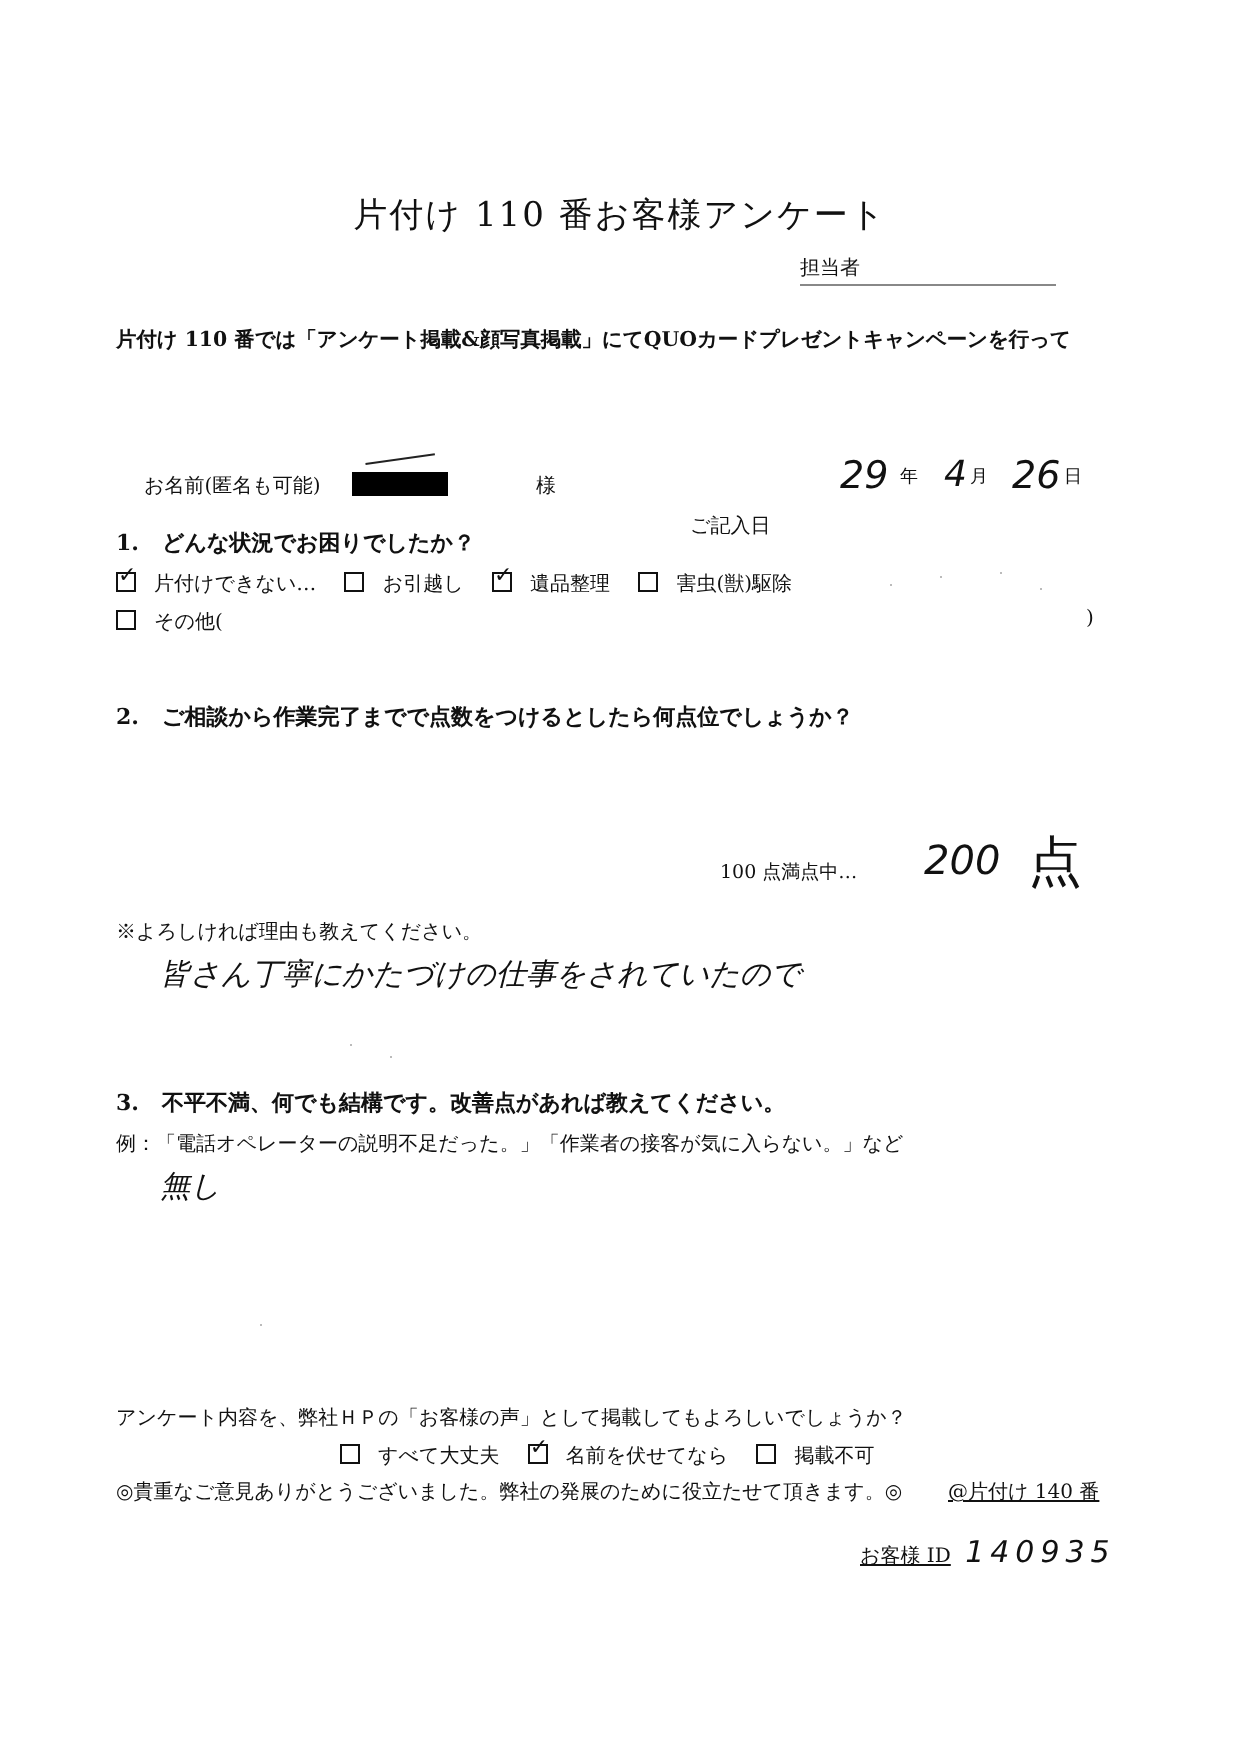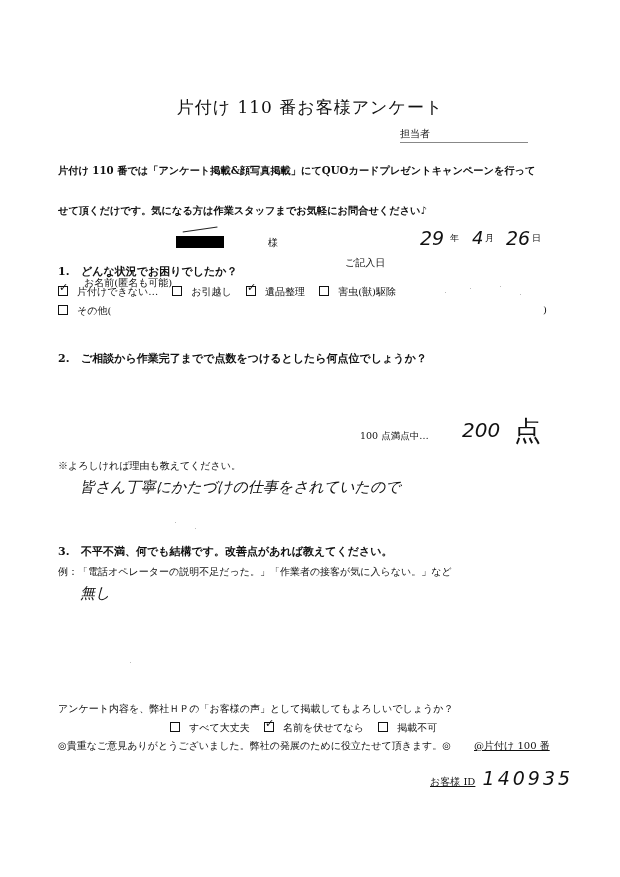--- a/index.html
+++ b/index.html
@@ -29,24 +29,23 @@
 <body>
 
 <div class="abs title">片付け 110 番お客様アンケート</div>
 <div class="abs staff">
   <span>担当者</span>
 </div>
 
 <div class="abs intro">
   <span>片付け 110 番では「アンケート掲載&amp;顔写真掲載」にて</span><span class="u">QUOカードプレゼントキャンペーン</span><span>を行って</span><br>
   <br>
-  <span>せて頂くだけです。気になる方は作業スタッフまでお気軽にお問合せください♪</span>
 </div>
 
-<div class="abs lbl" style="left:84px; top:236px;margin-top:40px;">お名前(匿名も可能)</div>
+<div class="abs lbl" style="left:72px; top:236px;">お名前(匿名も可能)</div>
 <div class="abs scribble"></div>
 <div class="abs redact"></div>
 <div class="abs lbl" style="left:268px; top:236px;">様</div>
 <div class="abs lbl" style="left:345px; top:236px;margin-top:20px;">ご記入日</div>
 <div class="abs hand" style="left:420px; top:227px; font-size:19px;">29</div>
 <div class="abs lbl" style="left:450px; top:232px; font-size:9px;">年</div>
 <div class="abs hand" style="left:472px; top:227px; font-size:18px;">4</div>
 <div class="abs lbl" style="left:485px; top:232px; font-size:9px;">月</div>
 <div class="abs hand" style="left:506px; top:227px; font-size:19px;">26</div>
 <div class="abs lbl" style="left:532px; top:232px; font-size:9px;">日</div>
@@ -81,24 +80,24 @@
 <div class="abs hand" style="left:80px; top:584px; font-size:15px;">無し</div>
 
 <div class="abs lbl" style="left:58px; top:702px;">アンケート内容を、弊社ＨＰの「お客様の声」として掲載してもよろしいでしょうか？</div>
 <div class="abs opt" style="left:170px; top:721px;">
   <span class="opt-item"><span class="box"></span><span>すべて大丈夫</span></span>
   <span class="opt-item"><span class="box checked"></span><span>名前を伏せてなら</span></span>
   <span class="opt-item"><span class="box"></span><span>掲載不可</span></span>
 </div>
 
 <div class="abs lbl" style="left:58px; top:739px;">◎貴重なご意見ありがとうございました。弊社の発展のために役立たせて頂きます。◎</div>
-<div class="abs lbl footer-link" style="left:474px; top:739px;">@片付け 100 番</div>
+<div class="abs lbl footer-link" style="left:474px; top:739px;">@片付け 140 番</div>
 <div class="abs id-line">
   <span style="text-decoration:underline;">お客様 ID</span>
-  <span class="hand" style="font-size:19px; letter-spacing:3px; margin-left:4px;">140935</span>
+  <span class="hand" style="font-size:15px; letter-spacing:3px; margin-left:4px;">140935</span>
 </div>
 
 <div class="dot" style="left:445px;top:292px;"></div>
 <div class="dot" style="left:470px;top:288px;"></div>
 <div class="dot" style="left:500px;top:286px;"></div>
 <div class="dot" style="left:520px;top:294px;"></div>
 <div class="dot" style="left:175px;top:522px;"></div>
 <div class="dot" style="left:195px;top:528px;"></div>
 <div class="dot" style="left:130px;top:662px;"></div>
 

